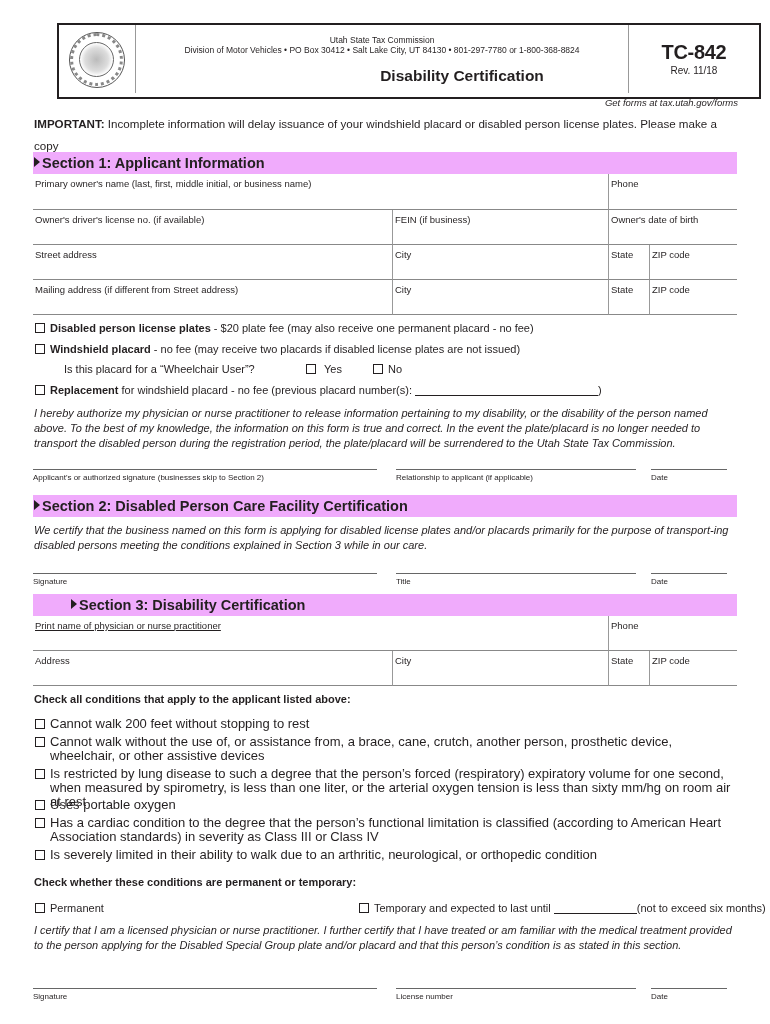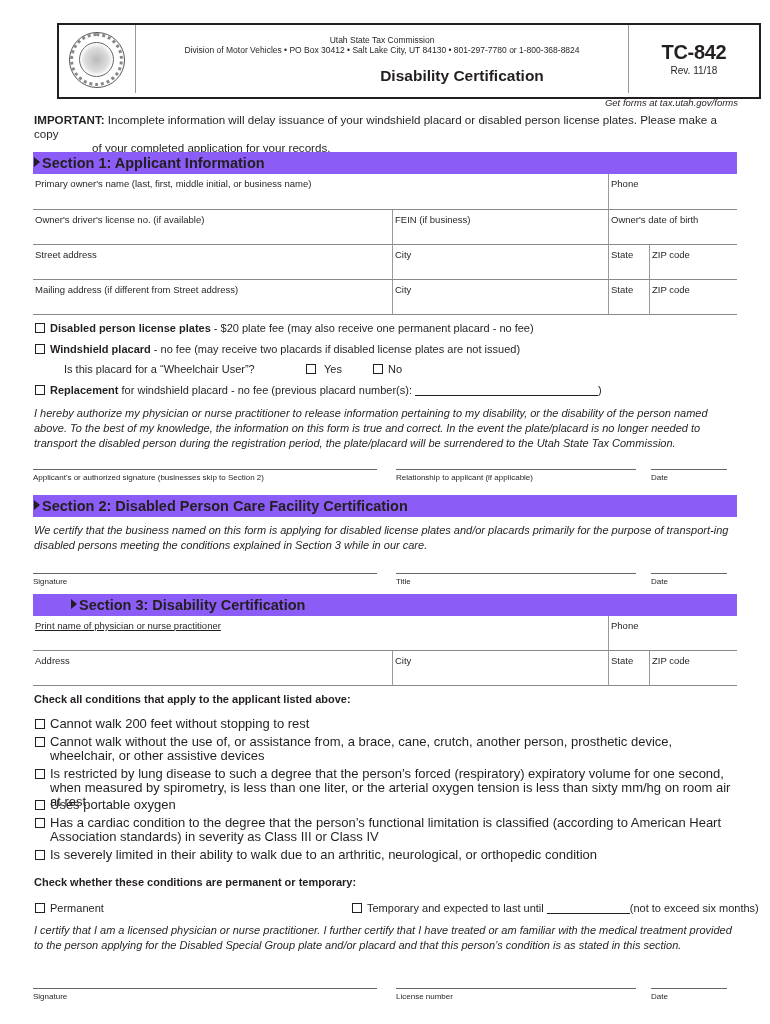--- a/index.html
+++ b/index.html
@@ -16,26 +16,26 @@
   .hdr-center { left: 77px; top: 0; width: 492px; height: 68px; text-align: center; }
   .hdr-agency { top: 10px; left: 0; width: 100%; font-size: 8.5px; }
   .hdr-addr { top: 20px; left: 0; width: 100%; font-size: 8.5px; }
   .hdr-title { top: 42px; left: 0; width: 100%; font-size: 15.5px; font-weight: bold; text-align: center; padding-left: 160px; }
   .hdr-right { left: 569px; top: 0; width: 131px; height: 68px; border-left: 1px solid #999; text-align: center; }
   .form-no { top: 16px; left: 0; width: 100%; font-size: 20px; font-weight: bold; letter-spacing: -0.3px; }
   .rev { top: 40px; left: 0; width: 100%; font-size: 10px; }
 
   .getforms { right: 32px; top: 97px; font-size: 9.5px; font-style: italic; }
   .getforms b { font-weight: normal; }
-  .important { left: 34px; top: 113px; width: 700px; font-size: 11.6px; line-height: 14px; }
+  .important { left: 34px; top: 113px; width: 700px; font-size: 11.6px; line-height: 22px; }
   .important b { font-weight: bold; }
   .imp-line2 { padding-left: 58px; display: block; }
 
   
-  .secbar { left: 33px; width: 704px; height: 22px; background: #8b5cf6; font-size: 14.5px; font-weight: bold; padding: 3px 0 0 1px; }
+  .secbar { left: 33px; width: 704px; height: 22px; background: #f0abfc; font-size: 14.5px; font-weight: bold; padding: 3px 0 0 1px; }
   .secbar .tri { display: inline-block; width: 0; height: 0; border-top: 5px solid transparent; border-bottom: 5px solid transparent; border-left: 6px solid #231f20; margin-right: 2px; vertical-align: 1px; }
 
   
   .field { border-bottom: 1px solid #888; font-size: 9.5px; padding: 4px 2px 0 2px; }
   .vline { border-left: 1px solid #999; }
 
   .cb { display: inline-block; width: 10px; height: 10px; border: 1px solid #231f20; vertical-align: -1px; margin-right: 5px; background: #fff; cursor: pointer; }
   .opt { left: 35px; font-size: 11px; }
   .opt b { font-weight: bold; }
   .blank { display: inline-block; border-bottom: 1px solid #231f20; vertical-align: -2px; }
@@ -129,19 +129,19 @@
 <div class="abs cond" style="top:717px;"><span class="cb"></span><span class="txt">Cannot walk 200 feet without stopping to rest</span></div>
 <div class="abs cond" style="top:735px;"><span class="cb"></span><span class="txt">Cannot walk without the use of, or assistance from, a brace, cane, crutch, another person, prosthetic device, wheelchair, or other assistive devices</span></div>
 <div class="abs cond" style="top:767px;"><span class="cb"></span><span class="txt">Is restricted by lung disease to such a degree that the person’s forced (respiratory) expiratory volume for one second, when measured by spirometry, is less than one liter, or the arterial oxygen tension is less than sixty mm/hg on room air at rest</span></div>
 <div class="abs cond" style="top:798px;"><span class="cb"></span><span class="txt">Uses portable oxygen</span></div>
 <div class="abs cond" style="top:816px;"><span class="cb"></span><span class="txt">Has a cardiac condition to the degree that the person’s functional limitation is classified (according to American Heart Association standards) in severity as Class III or Class IV</span></div>
 <div class="abs cond" style="top:848px;"><span class="cb"></span><span class="txt">Is severely limited in their ability to walk due to an arthritic, neurological, or orthopedic condition</span></div>
 
 <div class="abs boldlbl" style="left:34px;top:876px;">Check whether these conditions are permanent or temporary:</div>
 
 <div class="abs opt" style="top:902px;"><span class="cb"></span><span>Permanent</span></div>
-<div class="abs opt" style="top:902px;left:304px;padding-left:48px;"><span class="cb"></span><span>Temporary and expected to last until </span><span class="blank" style="width:83px;"></span><span>(not to exceed six months)</span></div>
+<div class="abs opt" style="top:902px;left:311px;padding-left:48px;"><span class="cb"></span><span>Temporary and expected to last until </span><span class="blank" style="width:83px;"></span><span>(not to exceed six months)</span></div>
 
 <div class="abs ital" style="left:34px;top:923px;width:706px;">I certify that I am a licensed physician or nurse practitioner. I further certify that I have treated or am familiar with the medical treatment provided to the person applying for the Disabled Special Group plate and/or placard and that this person’s condition is as stated in this section.</div>
 
 <div class="abs sigline" style="left:33px;top:988px;width:344px;"><span>Signature</span></div>
 <div class="abs sigline" style="left:396px;top:988px;width:240px;"><span>License number</span></div>
 <div class="abs sigline" style="left:651px;top:988px;width:76px;"><span>Date</span></div>
 
 </body></html>

